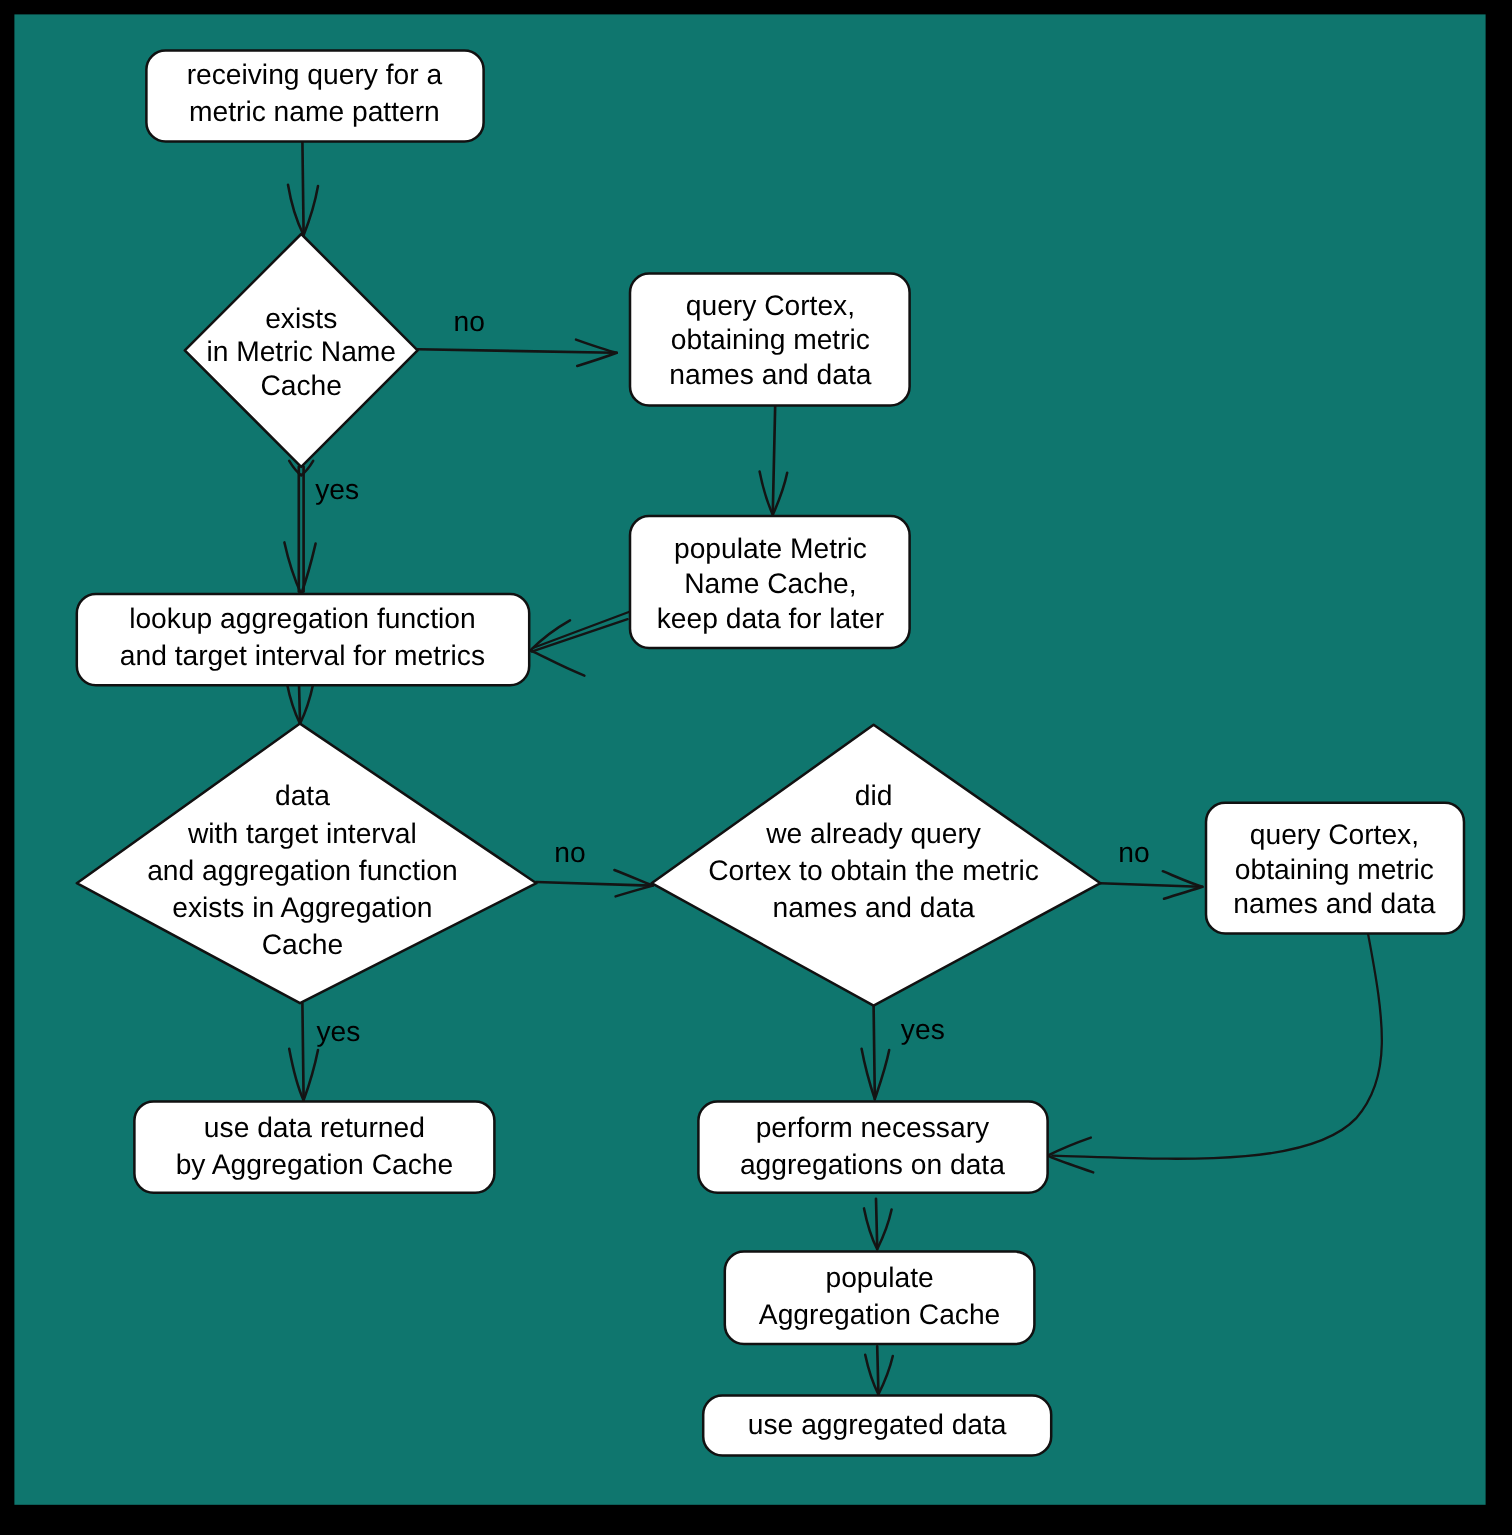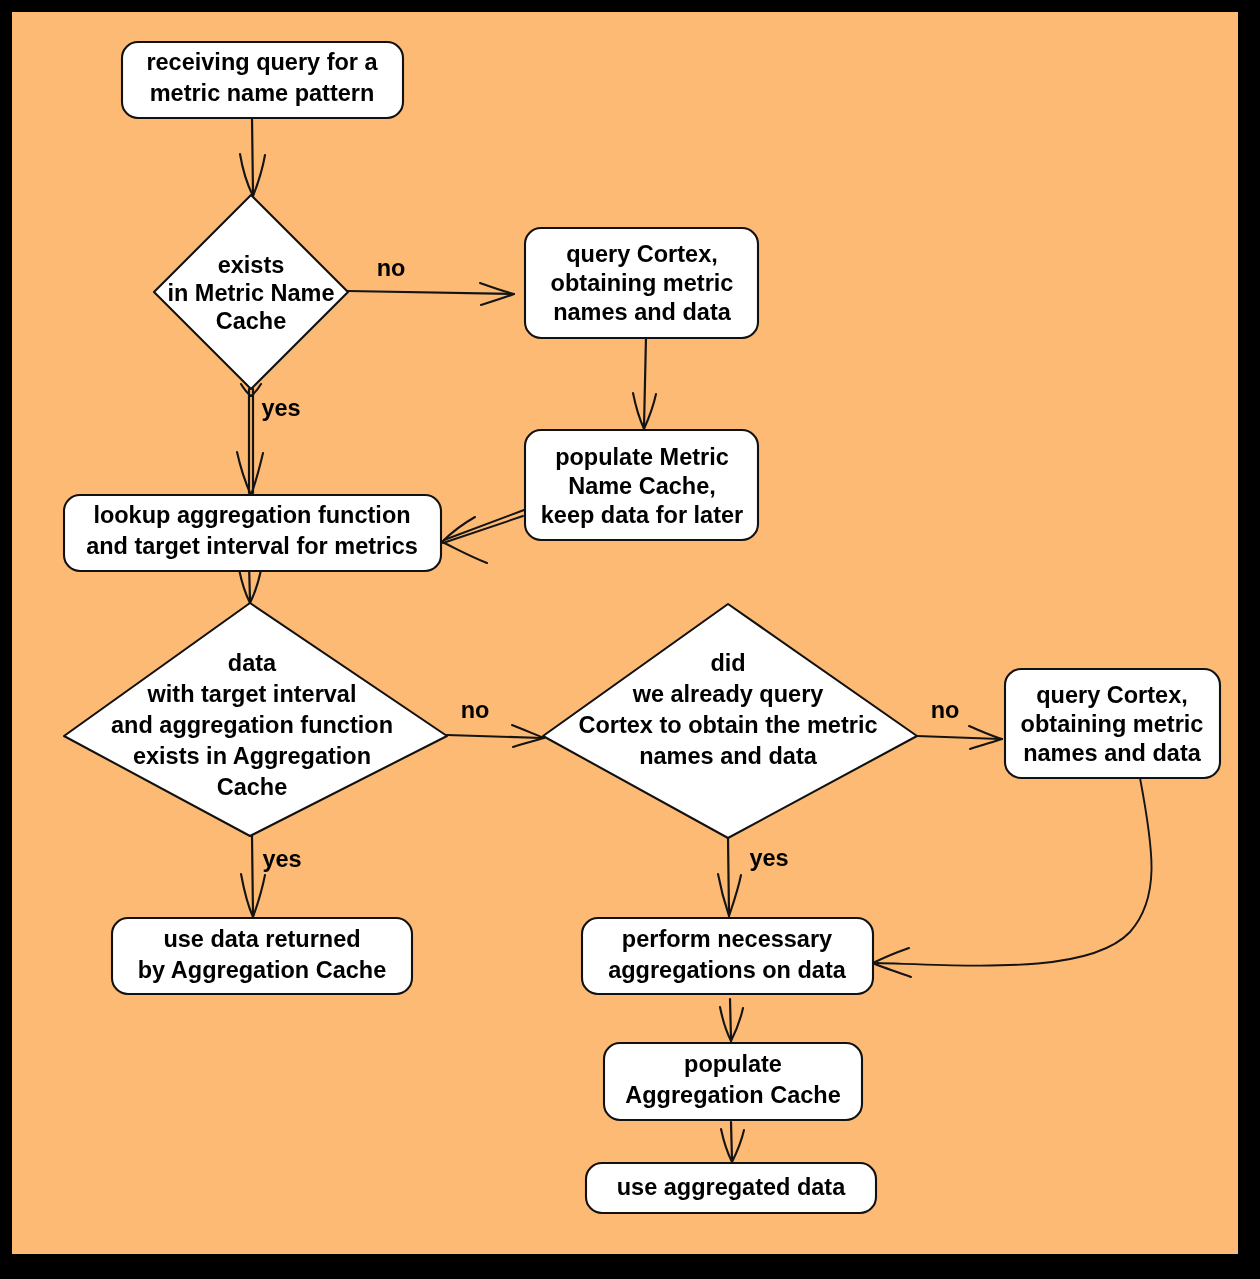--- a/index.html
+++ b/index.html
@@ -19,23 +19,22 @@
     height: 1279px;
     background: #000000;
     overflow: hidden;
   }
   #canvas {
     position: absolute;
     left: 12px;
     top: 12px;
     width: 1226px;
     height: 1242px;
-    background: #fdba74;
+    background: #0f766e;
     overflow: hidden;
-    font-weight: bold;
   }
   svg#flow {
     position: absolute;
     left: 0; top: 0;
     width: 1226px;
     height: 1242px;
     display: block;
   }
   .node-shape {
     fill: #ffffff;

